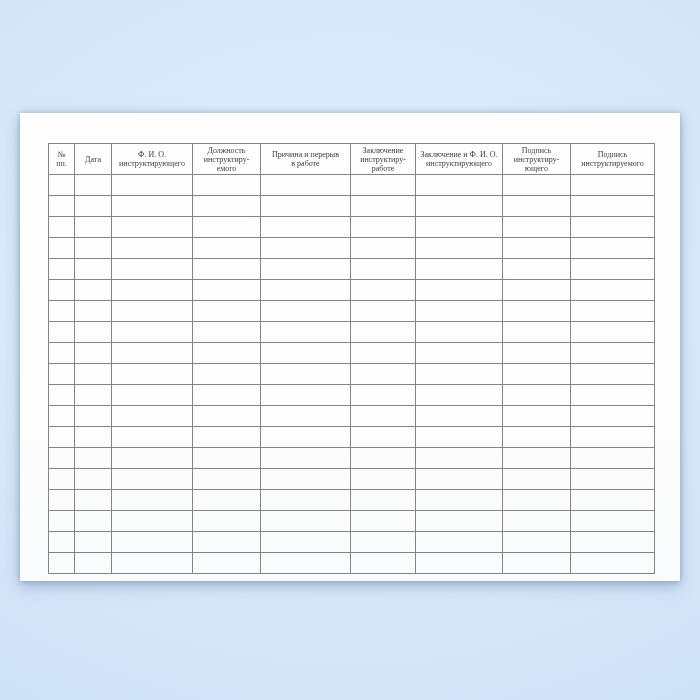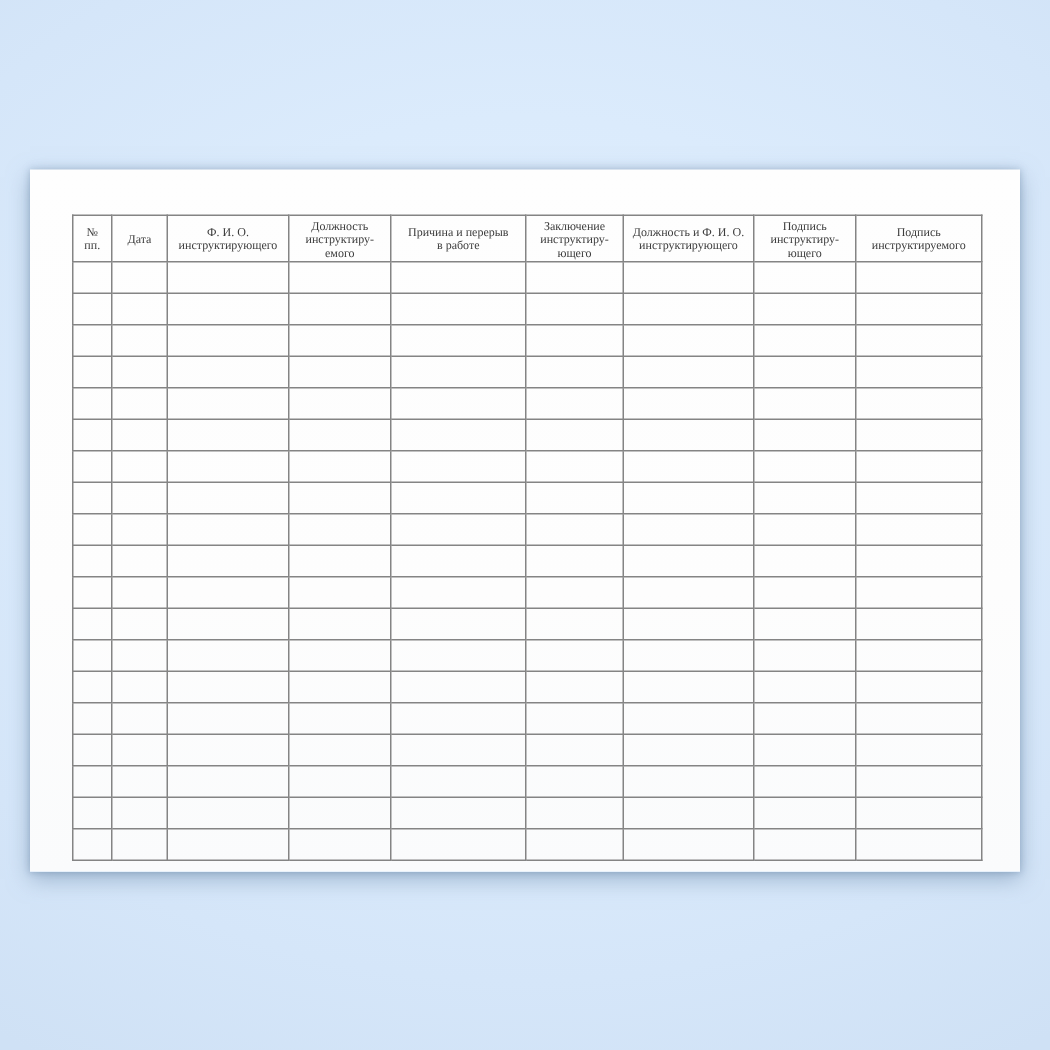--- a/index.html
+++ b/index.html
@@ -80,22 +80,22 @@
         <th>Дата</th>
         <th>Ф. И. О.
 инструктирующего</th>
         <th>Должность
 инструктиру-
 емого</th>
         <th>Причина и перерыв
 в работе</th>
         <th>Заключение
 инструктиру-
-ющего</th>
-        <th>Должность и Ф. И. О.
+работе</th>
+        <th>Заключение и Ф. И. О.
 инструктирующего</th>
         <th>Подпись
 инструктиру-
 ющего</th>
         <th>Подпись
 инструктируемого</th>
       </tr>
     </thead>
     <tbody>
         <tr>

